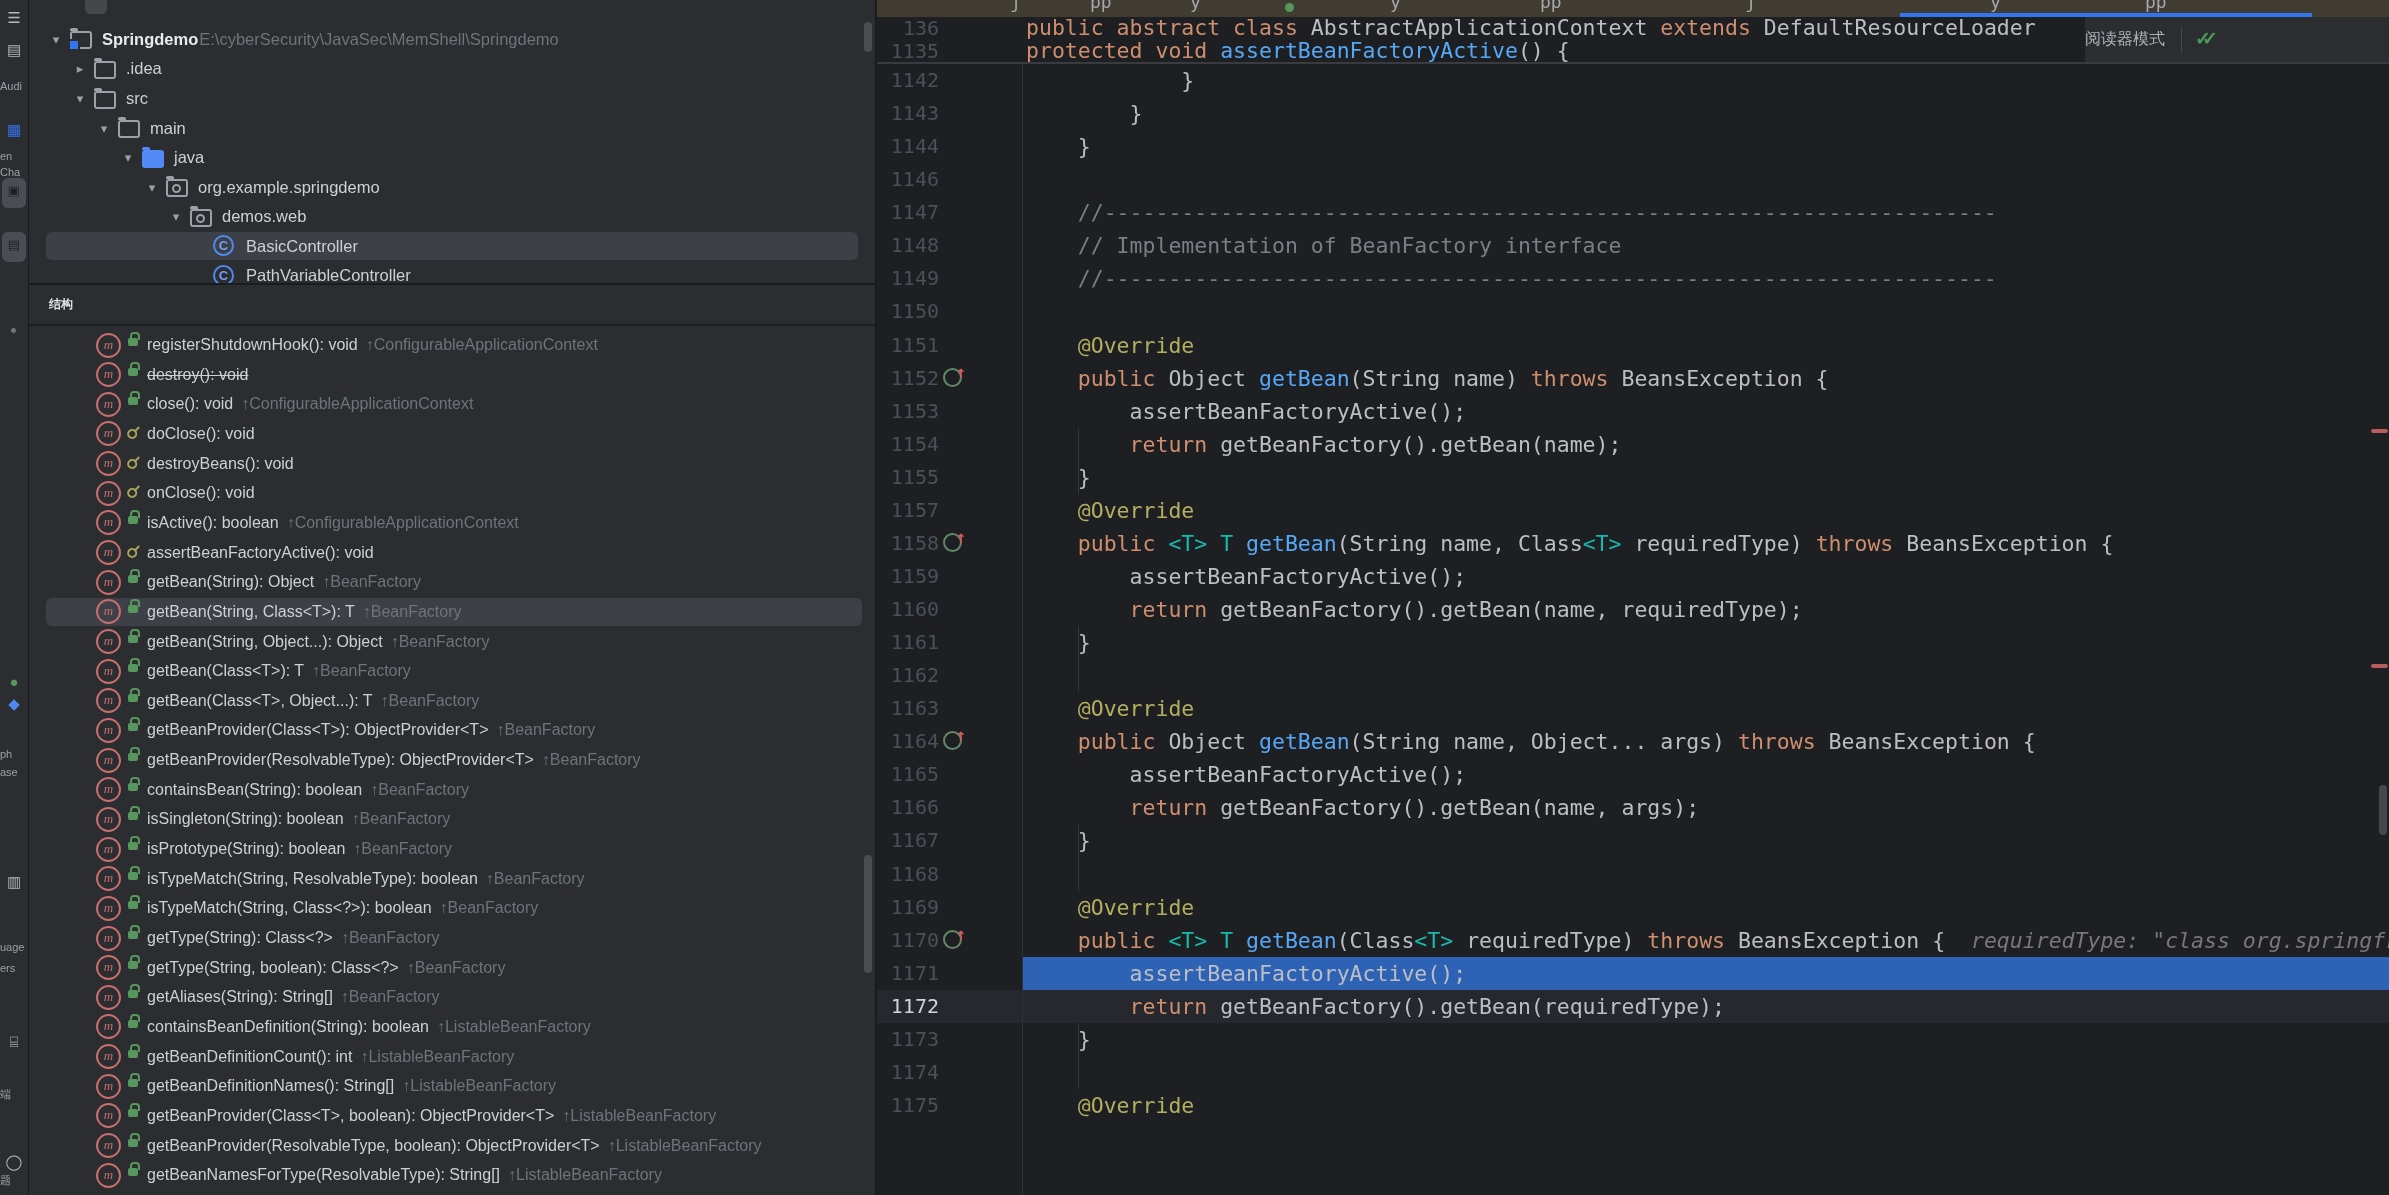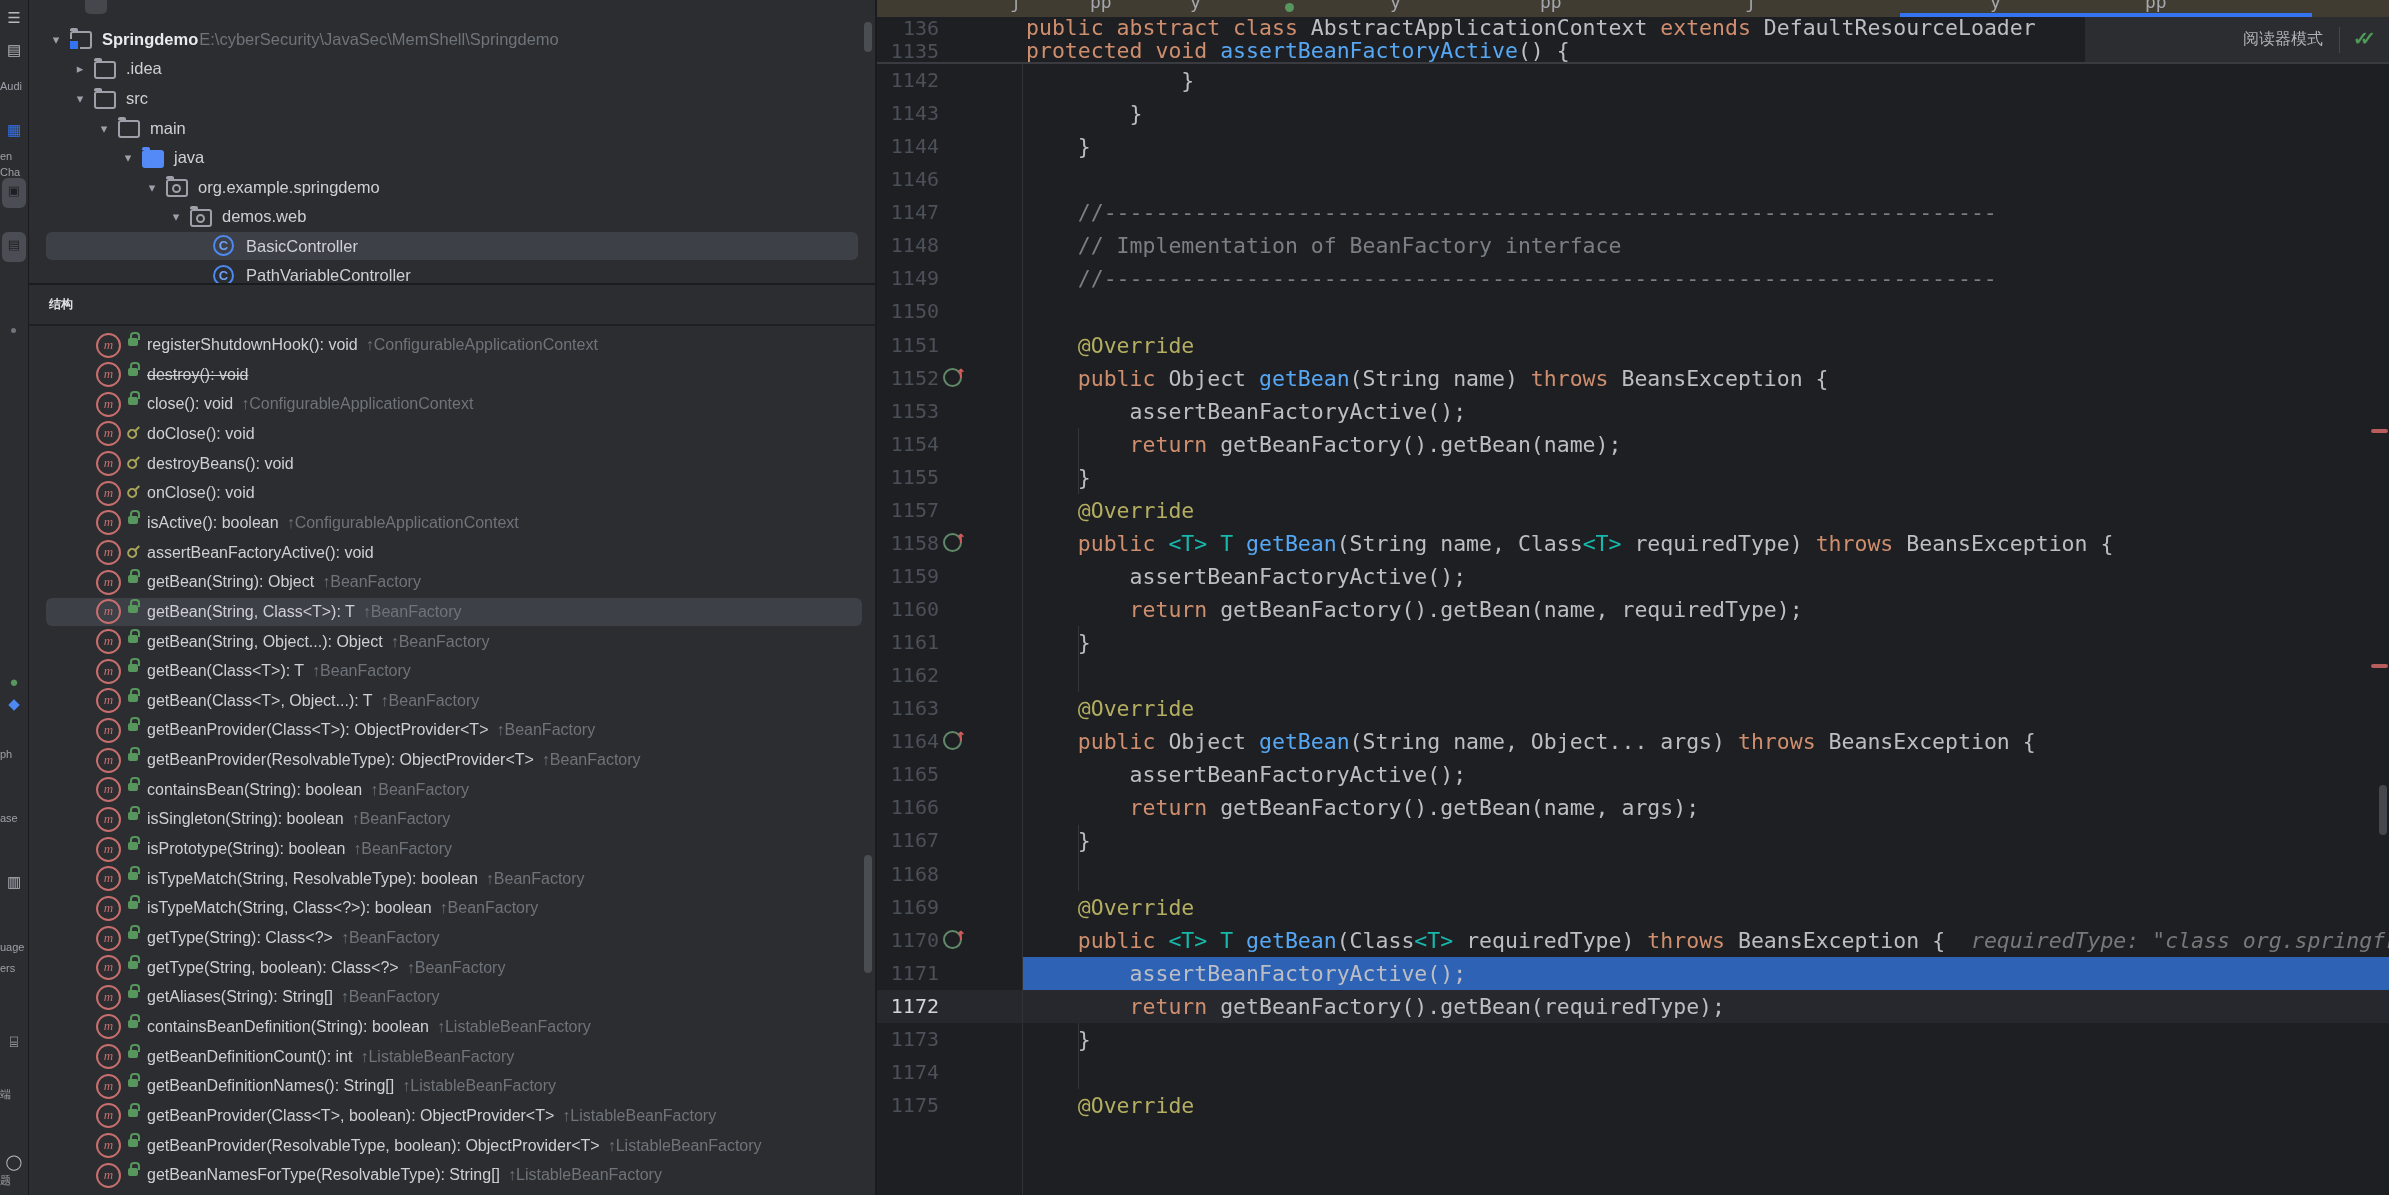--- a/index.html
+++ b/index.html
@@ -63,21 +63,21 @@
   .sname.dep{text-decoration:line-through;}
   .sinh{color:#6f737a;font-size:16px;margin-left:8px;white-space:nowrap;position:relative;}
   .pscroll{position:absolute;right:3px;width:8px;border-radius:4px;background:#55585e;opacity:.75;}
   
   #editor{position:absolute;left:877px;top:0;width:1512px;height:1195px;background:#1e1f22;overflow:hidden;}
   #tabbar{position:absolute;left:0;top:0;width:100%;height:17px;background:#413c31;overflow:hidden;}
   .tfrag{position:absolute;top:-9px;color:#a4a7ad;font-size:18px;font-family:"DejaVu Sans Mono",monospace;}
   .tfrag.dotg{top:3px;width:9px;height:9px;border-radius:50%;background:#57965c;}
   #tabline{position:absolute;top:13px;height:4px;background:#3574f0;}
   #readerbar{position:absolute;top:17px;left:1208px;right:0;height:45px;background:#2b2d30;display:flex;
-             align-items:center;justify-content:flex-end;z-index:6;}
+             align-items:center;justify-content:flex-start;z-index:6;}
   #readerlabel{color:#aeb1b8;font-size:16px;}
   #readersep{width:1px;height:26px;background:#45474d;margin:0 13px 0 16px;}
   #readercheck{position:relative;width:30px;height:22px;margin-right:6px;}
   #readercheck i{position:absolute;font-style:normal;color:#4e9b58;font-size:19px;font-weight:bold;top:-2px;}
   #readercheck i:first-child{left:0;}#readercheck i:last-child{left:7px;}
   #gutterline{position:absolute;left:145px;top:17px;bottom:0;width:1px;background:#303237;z-index:1;}
   .eline{position:relative;height:33.07px;font-family:"DejaVu Sans Mono",monospace;font-size:21.5px;}
   .eline.cur{background:#26282e;}
   .eline.sel{background:linear-gradient(to right,transparent 146px,#2e62b5 146px);}
   .lnum{position:absolute;left:8px;top:0;width:54px;text-align:right;color:#4b5059;font-size:20px;
@@ -112,21 +112,21 @@
     <div class="ts-hl" style="top: 178px;">
       <span class="g">▣</span>
     </div>
     <div class="ts-hl" style="top: 232px;">
       <span class="g">▤</span>
     </div>
     <div class="ts-dot" style="top: 328px;"></div>
     <div class="ts-icon" style="top: 672px; color: rgb(87, 150, 92);">●</div>
     <div class="ts-icon" style="top: 694px; color: rgb(77, 137, 240);">◆</div>
     <div class="ts-label" style="top: 748px;">ph</div>
-    <div class="ts-label" style="top: 766px; margin-top: 46px;">ase</div>
+    <div class="ts-label" style="top: 766px;">ase</div>
     <div class="ts-icon" style="top: 872px;">▥</div>
     <div class="ts-label" style="top: 941px;">uage</div>
     <div class="ts-label" style="top: 962px;">ers</div>
     <div class="ts-icon" style="top: 1032px;">⌸</div>
     <div class="ts-label" style="top: 1088px;">端</div>
     <div class="ts-icon" style="top: 1152px;">◯</div>
     <div class="ts-label" style="top: 1174px;">题</div>
   </div>
 
 <div id="leftpanel">

